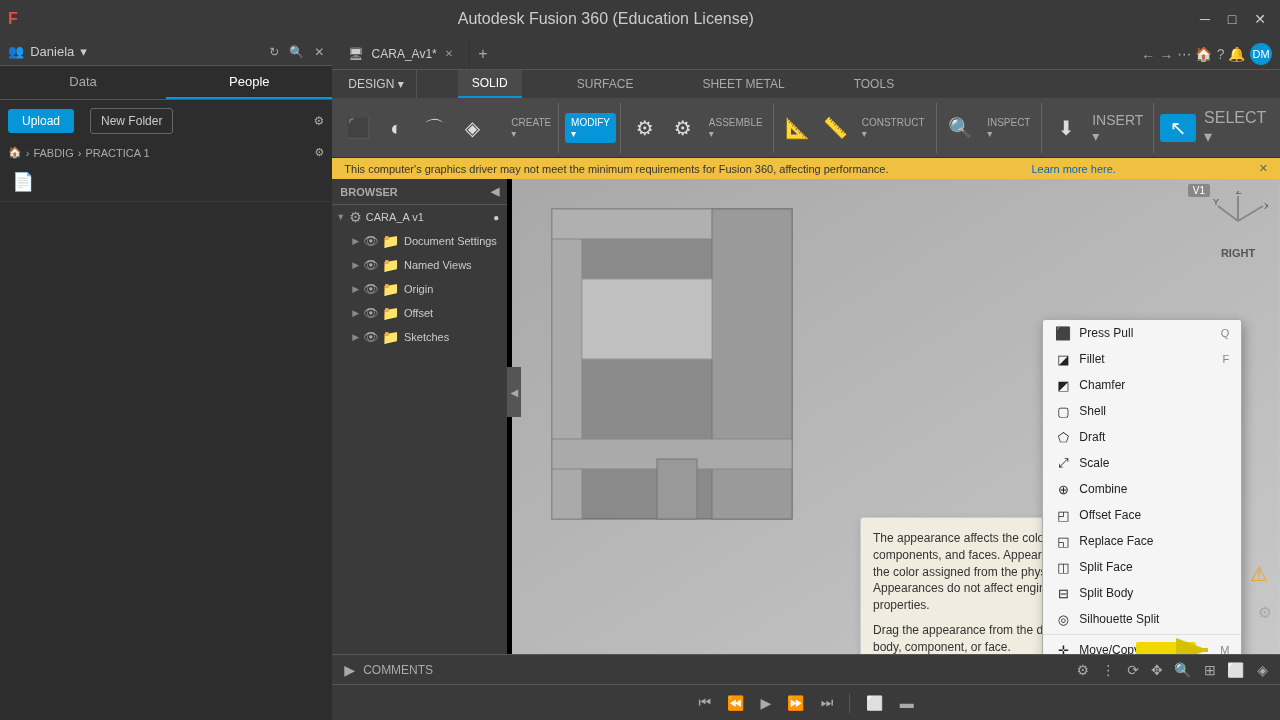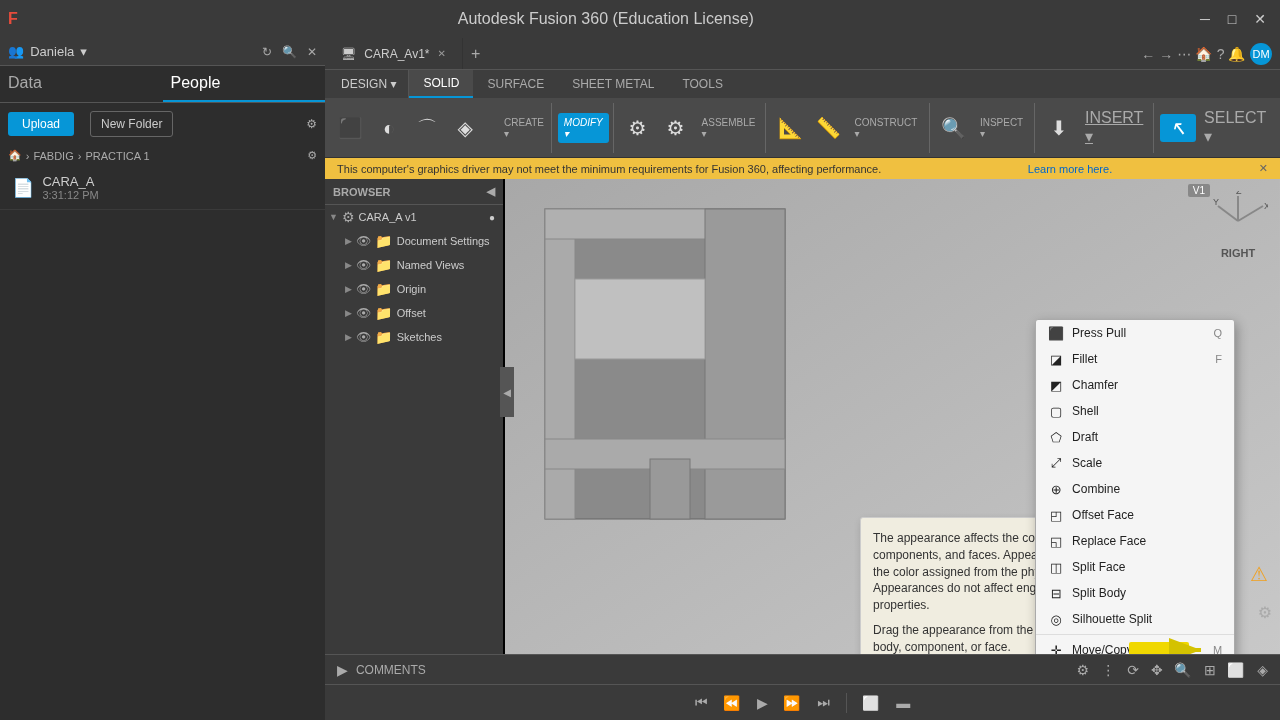--- a/index.html
+++ b/index.html
@@ -41,21 +41,21 @@
       justify-content: space-between;
       border-bottom: 1px solid #555;
     }
     .sidebar-user { display: flex; align-items: center; gap: 6px; color: #ccc; font-size: 13px; }
     .sidebar-icons { display: flex; gap: 10px; color: #aaa; }
     .sidebar-icons span { cursor: pointer; }
 
     
     .sidebar-tabs { display: flex; border-bottom: 1px solid #555; }
     .sidebar-tab {
-      flex: 1; text-align: left; padding: 8px; color: #aaa; cursor: pointer; font-size: 16px;
+      flex: 1; text-align: center; padding: 8px; color: #aaa; cursor: pointer; font-size: 13px;
     }
     .sidebar-tab.active { color: #fff; border-bottom: 2px solid #0696d7; }
 
     
     .sidebar-actions {
       padding: 8px;
       display: flex;
       gap: 16px;
       align-items: center;
     }
@@ -164,38 +164,39 @@
       align-items: center;
       padding: 4px 6px;
       border-radius: 3px;
       cursor: pointer;
       color: #ddd;
       font-size: 10px;
       gap: 2px;
       min-width: 36px;
     }
     .toolbar-btn .icon { font-size: 20px; line-height: 1; }
-    .toolbar-btn.active { background: #0696d7; color: #fff; font-style: italic; }
+    .toolbar-btn.active { background: #0696d7; color: #fff; }
     .sub-tab {
       padding: 0 16px;
       height: 100%;
       display: flex;
       align-items: center;
       color: #ccc;
       font-size: 12px;
       cursor: pointer;
     }
 
     
     .mode-tabs {
       background: #3d3d3d;
       display: flex;
       align-items: center;
       height: 28px;
       padding: 0 4px;
+      gap: 41px;
     }
     .mode-tab {
       padding: 0 14px;
       height: 100%;
       display: flex;
       align-items: center;
       color: #aaa;
       font-size: 12px;
       cursor: pointer;
     }
@@ -219,21 +220,21 @@
       flex: 1;
       display: flex;
       position: relative;
       overflow: hidden;
     }
 
     
     .browser-panel {
       width: 180px;
       background: #3a3a3a;
-      border-right: 2px solid #000000;
+      border-right: 5px solid #000000;
       display: flex;
       flex-direction: column;
     }
     .browser-header {
       padding: 6px 8px;
       color: #aaa;
       font-size: 11px;
       font-weight: bold;
       border-bottom: 1px solid #555;
       display: flex;
@@ -431,24 +432,20 @@
       <span>🏠</span>
       <span>›</span>
       <span>FABDIG</span>
       <span>›</span>
       <span>PRACTICA 1</span>
       <span class="breadcrumb-gear">⚙</span>
     </div>
 
     <div class="file-item">
       <span class="file-icon">📄</span>
-      <div class="file-info">
-        <div class="file-name">CARA_A</div>
-        <div class="file-date">3:31:12 PM</div>
-      </div>
     </div>
   </div>
 
   <div class="right-area">
 
     <div class="tab-bar">
       <div class="tab-item active">
         <span>🖥</span>
         <span>CARA_Av1*</span>
         <span class="tab-close">✕</span>
@@ -533,21 +530,21 @@
             </div>
           <div class="toolbar-btn" style="font-size:10px;color:#aaa;">
             <span>INSPECT ▾</span>
           </div>
         </div>
 
         <div class="toolbar-group">
           <div class="toolbar-btn">
               <span class="icon">⬇</span>
             </div>
-          <div class="toolbar-btn" style="font-size:16px;color:#aaa;text-decoration:underline;">
+          <div class="toolbar-btn" style="font-size:14px;color:#aaa;">
             <span>INSERT ▾</span>
           </div>
         </div>
 
         <div class="toolbar-group">
           <div class="toolbar-btn active" style="background:#0696d7;">
               <span class="icon" style="color:#fff;">↖</span>
             </div>
           <div class="toolbar-btn" style="font-size:16px;color:#aaa;justify-content:center;">
             <span>SELECT ▾</span>

